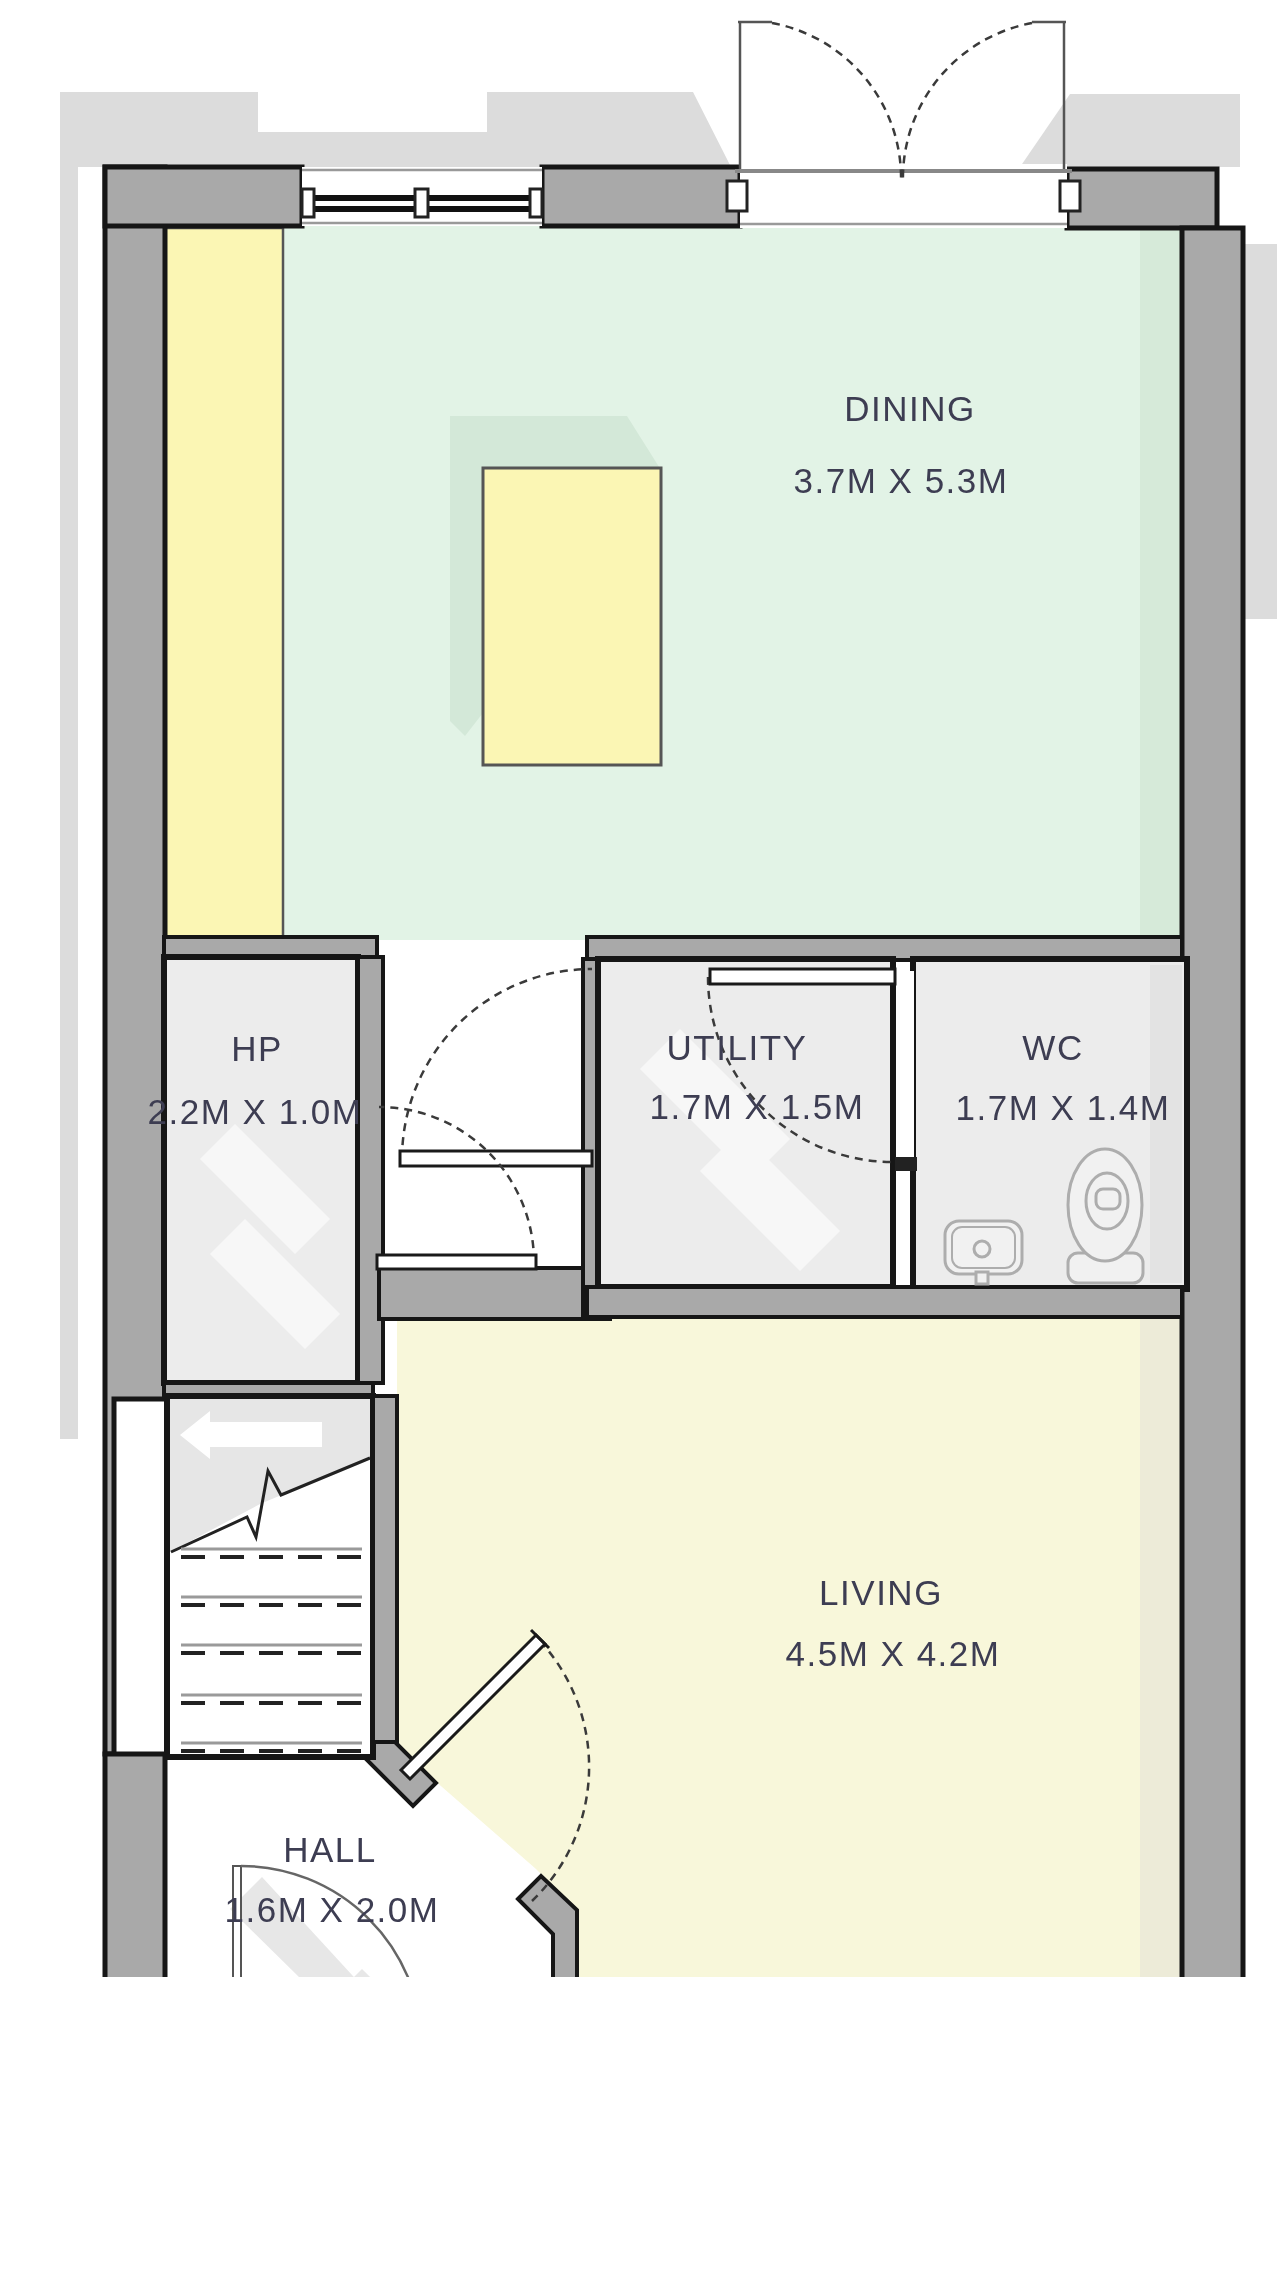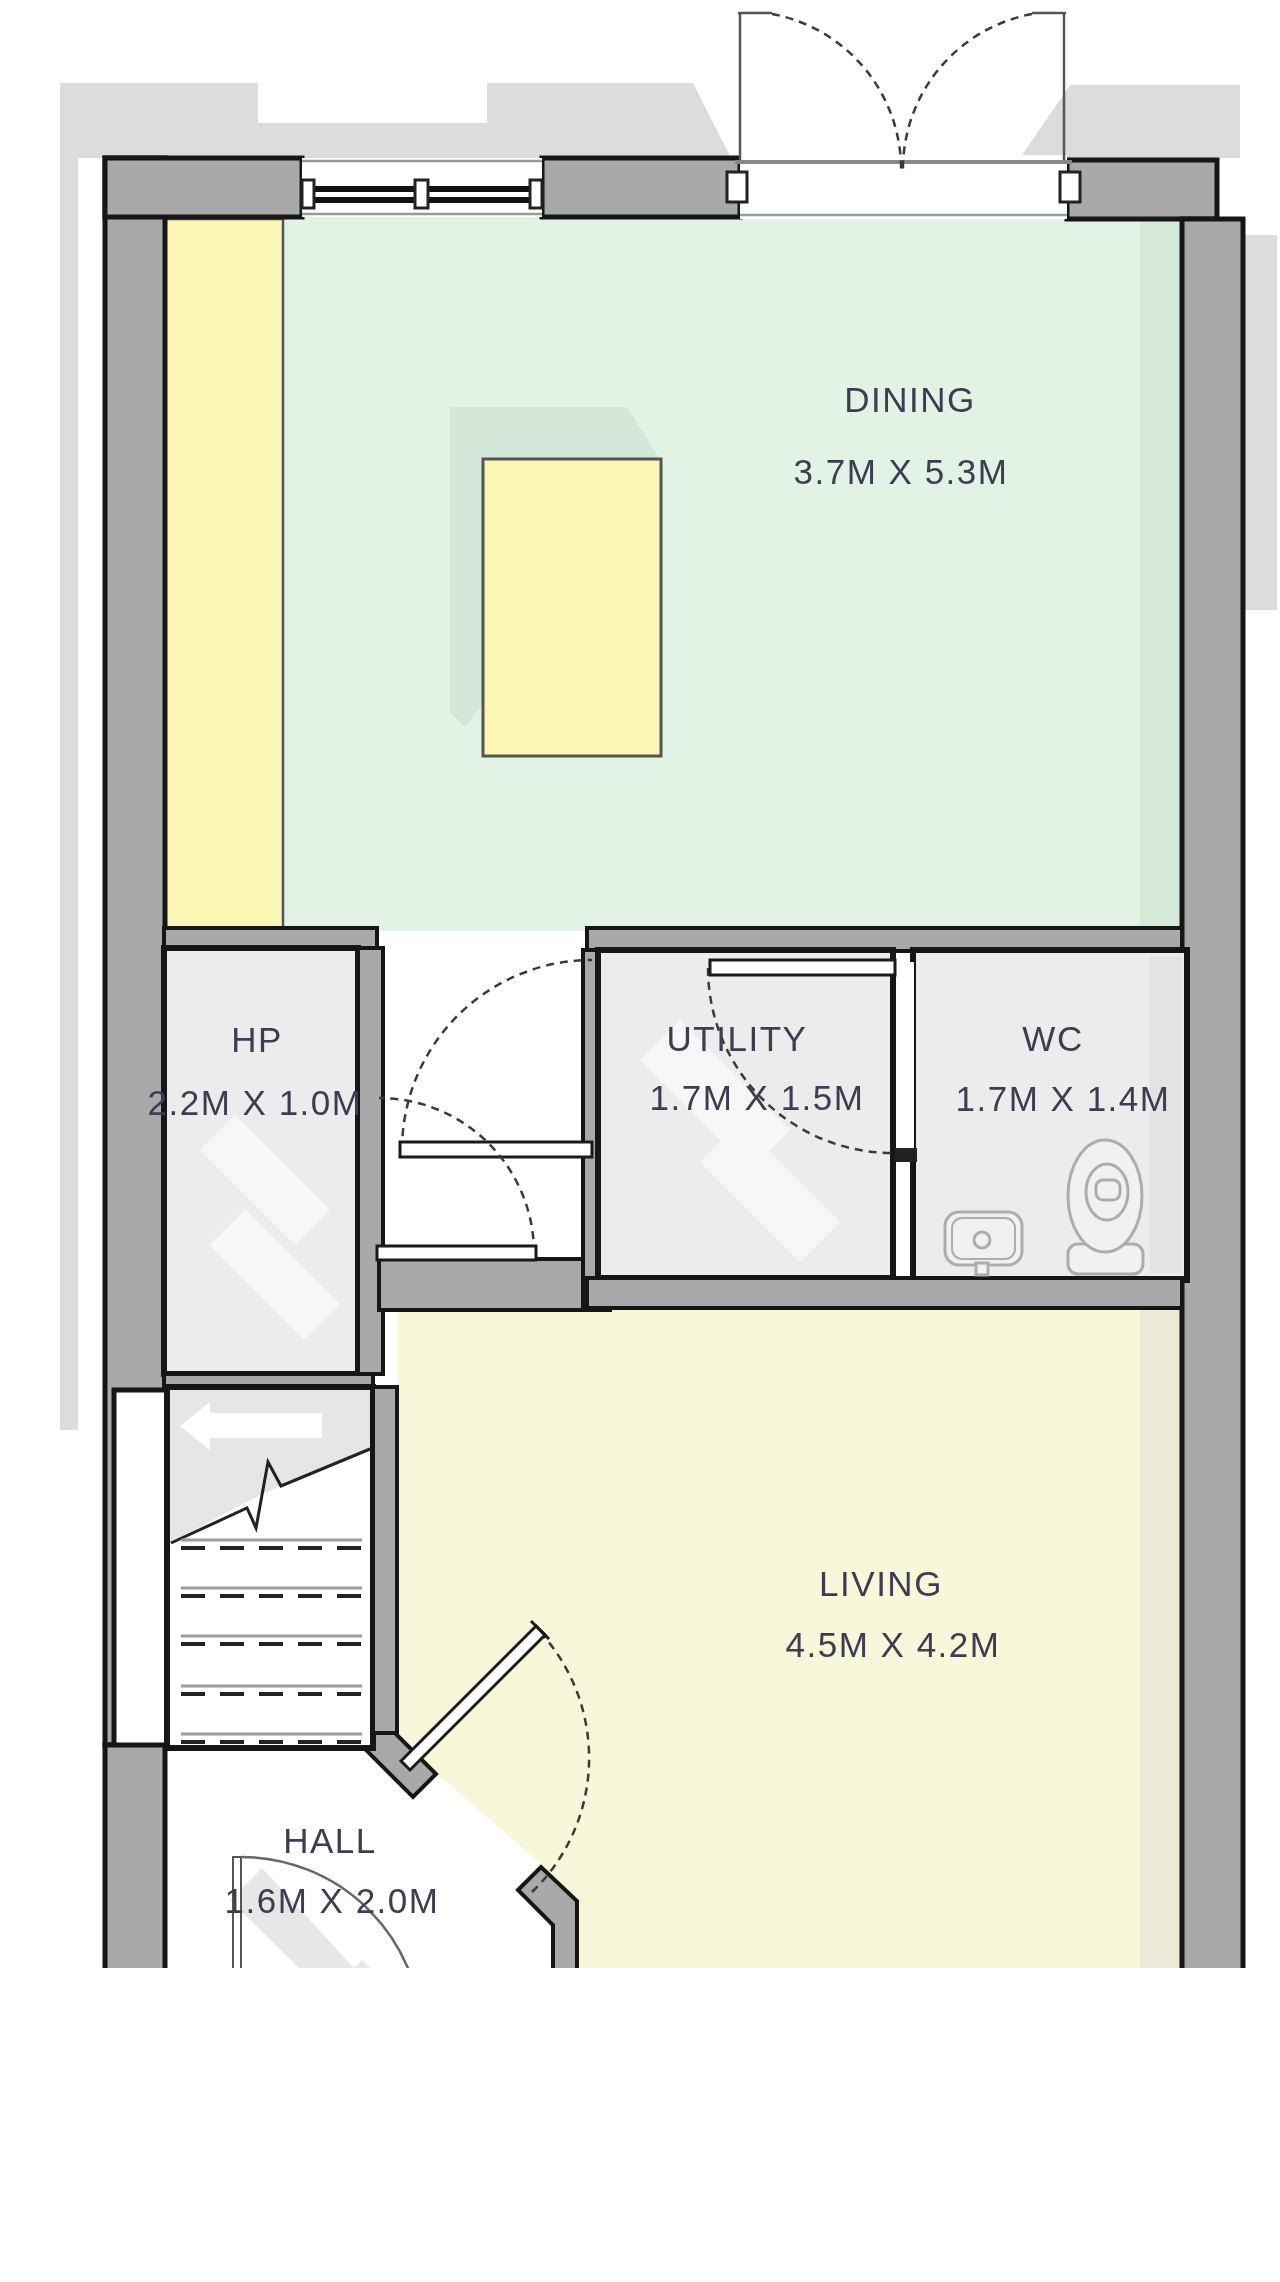--- a/index.html
+++ b/index.html
@@ -1,16 +1,16 @@
 <!DOCTYPE html>
 <html><head>
 <meta charset="utf-8">
 <style>
   html,body{margin:0;padding:0;background:#ffffff;}
-  .plan-wrap{width:1280px;height:1968px;position:relative;background:#ffffff;}
+  .plan-wrap{width:1280px;height:1968px;position:relative;background:#ffffff;margin-top:9px;}
   svg{display:block;}
   text{font-family:"Liberation Sans", sans-serif;fill:#3d3d52;letter-spacing:1.5px;}
   .room-label{font-size:35px;}
   .dim-label{font-size:35px;}
   .wall{fill:#a9a9a9;stroke:#161616;stroke-width:5;}
   .wall-thin{fill:#a9a9a9;stroke:#161616;stroke-width:4;}
   .roombox{fill:#ececec;stroke:#161616;stroke-width:6;}
   .shadow{fill:#dcdcdc;}
   .leaf{fill:#ffffff;stroke:#1a1a1a;stroke-width:3;}
   .arc{fill:none;stroke:#3a3a3a;stroke-width:2.5;stroke-dasharray:8 6;}

